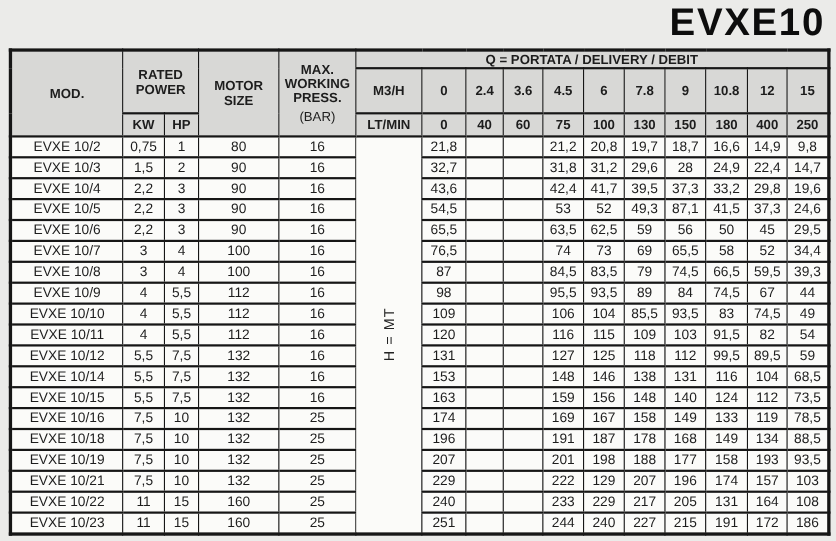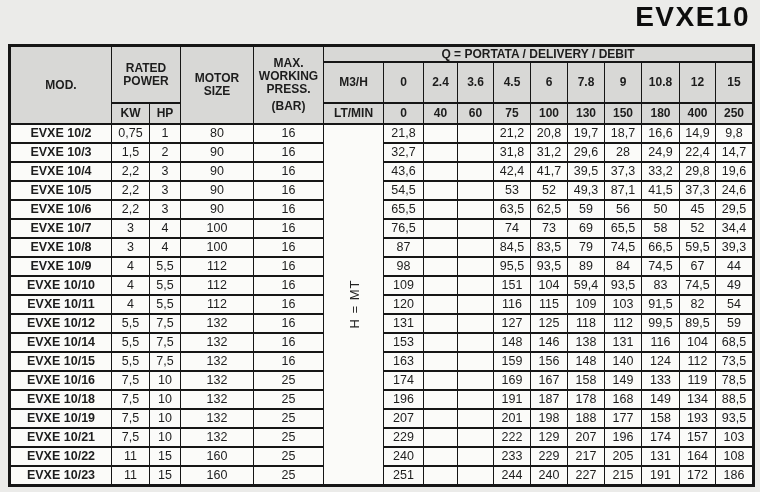--- a/index.html
+++ b/index.html
@@ -5,21 +5,21 @@
   html, body { margin:0; padding:0; }
   body {
     width:760px; height:492px;
     background:#ebebe9;
     font-family:"Liberation Sans", sans-serif;
     overflow:hidden;
   }
   .page { position:relative; width:760px; height:492px; }
   .title {
     position:absolute; top:1px; right:10px;
-    font-size:28px; font-weight:bold; letter-spacing:1.5px;
+    font-size:35px; font-weight:bold; letter-spacing:1.5px;
     color:#0d0d0d; white-space:nowrap;
   }
   table.spec {
     position:absolute; left:8px; top:44px; width:744px;
     border-collapse:collapse; table-layout:fixed;
     border:3px solid #161616;
   }
   table.spec td {
     border:1.4px solid #161616;
     border-top-width:2px; border-bottom-width:2px;
@@ -28,24 +28,24 @@
     font-size:12.5px; line-height:13px;
     text-align:center; vertical-align:middle;
     padding:0; overflow:hidden;
     white-space:nowrap;
   }
   table.spec td.hc { background:#d8d8d6; font-weight:bold; font-size:12px; white-space:normal; }
   tr.r1 td { height:14px; }
   tr.r2 td { height:39px; }
   tr.r3 td { height:19px;margin-top:48px; }
   tbody tr { height:19px; }
-  td.mod { text-align:left; padding-left:5px; font-weight:bold; font-size:12.5px; }
+  td.mod { text-align:left; padding-left:5px; font-weight:normal; font-size:12.5px; }
   td.lab { text-align:left; padding-left:4px; white-space:nowrap; }
   td.press-cell { vertical-align:top; padding-top:6px; }
-  td.press-cell .bar { display:block; margin-top:4px; font-weight:bold; }
+  td.press-cell .bar { display:block; margin-top:4px; font-weight:normal; }
   td.press-cell .pline { display:block; }
   td.hmt-cell { position:relative; }
   td.hmt-cell .rot {
     position:absolute; left:50%; top:50%;
     transform:translate(-50%,-50%) rotate(-90deg);
     font-size:13px; letter-spacing:1px; color:#222; white-space:nowrap;
   }
 </style>
 </head>
 <body>
@@ -254,23 +254,23 @@
         </tr>
         <tr>
           <td class="mod">EVXE 10/10</td>
           <td>4</td>
           <td>5,5</td>
           <td>112</td>
           <td>16</td>
           <td>109</td>
           <td></td>
           <td></td>
-          <td>151</td>
+          <td>106</td>
           <td>104</td>
-          <td>59,4</td>
+          <td>85,5</td>
           <td>93,5</td>
           <td>83</td>
           <td>74,5</td>
           <td>49</td>
         </tr>
         <tr>
           <td class="mod">EVXE 10/11</td>
           <td>4</td>
           <td>5,5</td>
           <td>112</td>

